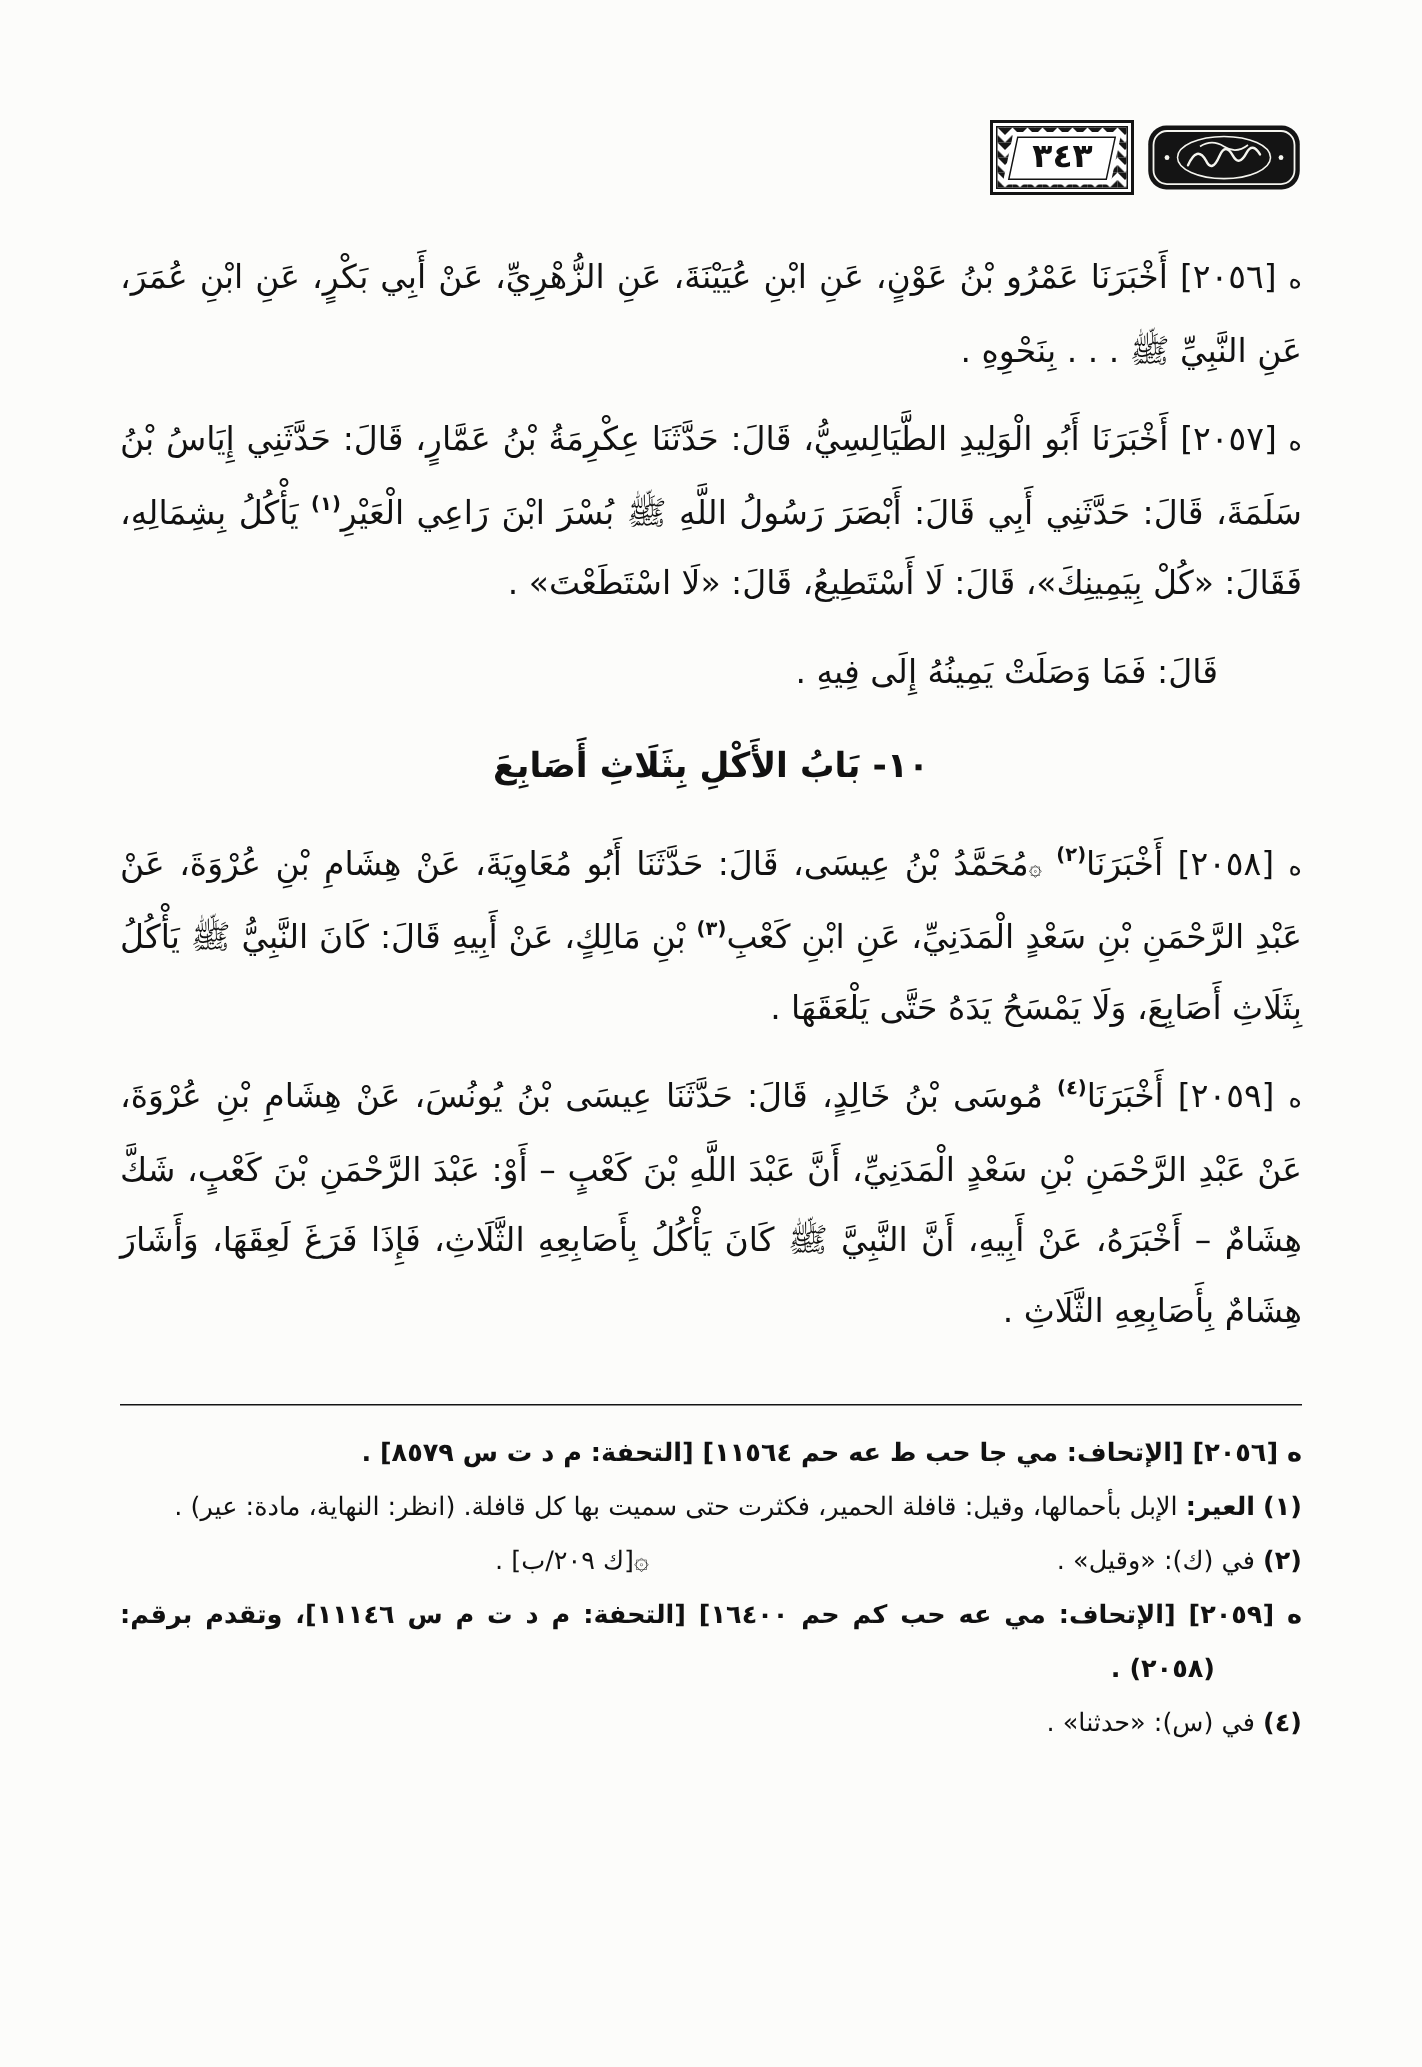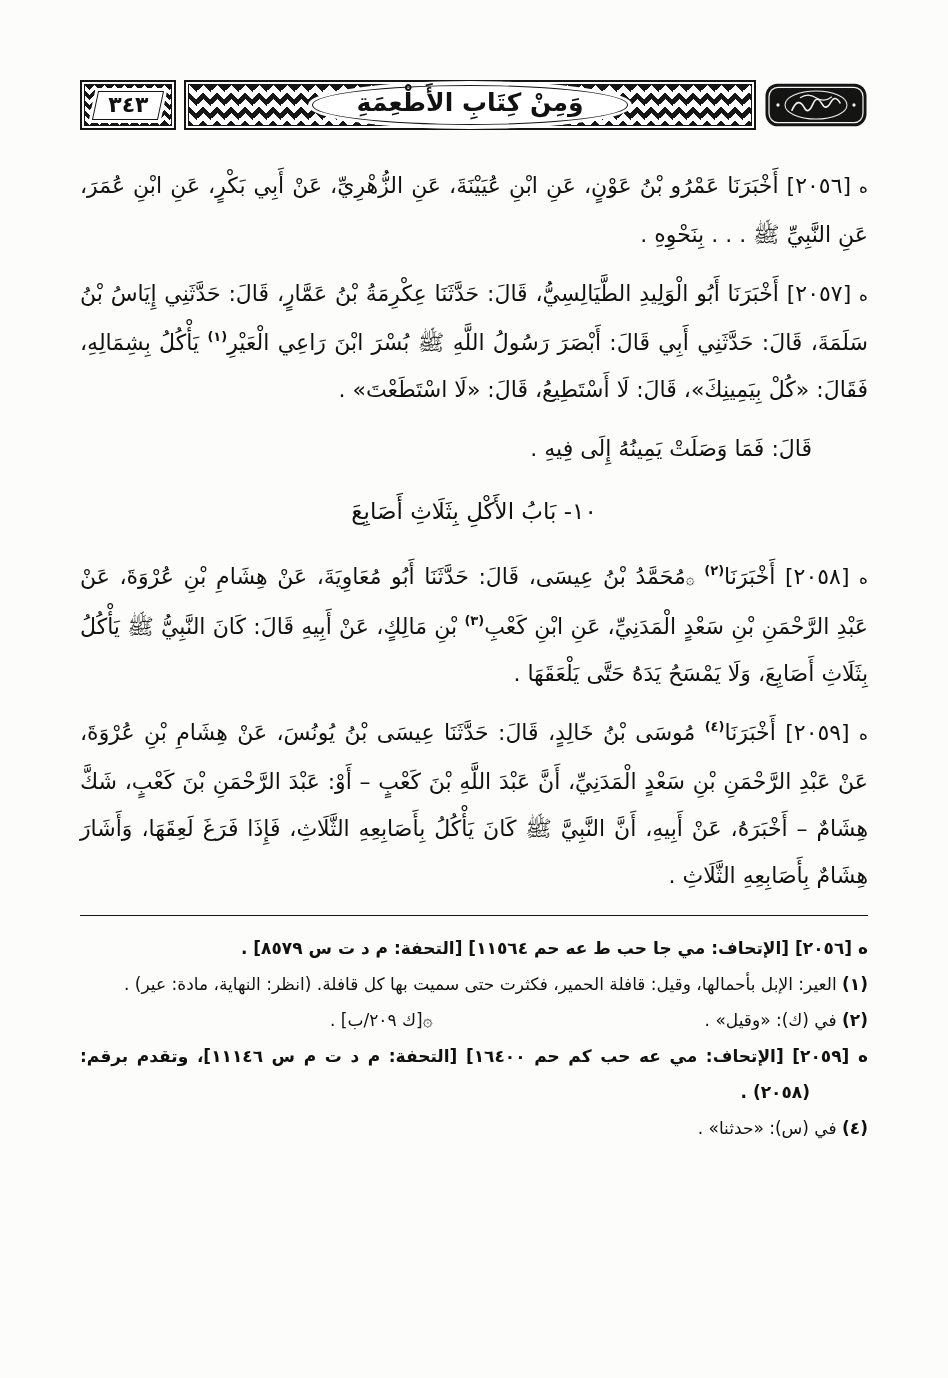--- a/index.html
+++ b/index.html
@@ -76,36 +76,36 @@
   .hadith { margin-bottom: 12px; }
   .hadith-marker { font-size: 17px; }
   .hadith-number { font-weight: normal; }
   sup.fnref {
     font-size: 13px; font-weight: bold;
     vertical-align: 9px; line-height: 0;
   }
   .folio-marker { font-size: 15px; }
   .tail { padding-right: 56px; margin-bottom: 14px; }
   .section-heading {
-    text-align: center; font-size: 23px; font-weight: normal;
+    text-align: center; font-size: 23px; font-weight: bold;
     margin: 16px 0 18px;
   }
 
   
   .footnotes {
-    margin-top: 16px;
+    margin-top: 38px;
     border-top: 1.5px solid #141414;
     padding-top: 14px;
     font-size: 17px; line-height: 36px;
     text-align: justify;
   }
   .footnote { padding-right: 58px; text-indent: -58px; }
   .footnote.cite { font-weight: bold; }
   .fn-label { font-weight: bold; }
-  .fn-term { font-weight: normal; }
+  .fn-term { font-weight: bold; }
   .fn-flex {
     display: flex; justify-content: space-between; align-items: baseline;
     padding-right: 0; text-indent: 0;
     padding-left: 250px;
   }
 </style>
 </head>
 <body>
 
 <div class="page">
@@ -117,25 +117,20 @@
         <rect x="1.5" y="3.5" width="101" height="41" rx="12" fill="#141414"></rect>
         <rect x="5" y="7" width="94" height="34" rx="9" fill="none" stroke="#f5f5ef" stroke-width="1.2"></rect>
         <ellipse cx="52" cy="24" rx="31" ry="13.5" fill="none" stroke="#f5f5ef" stroke-width="1"></ellipse>
         <path d="M28 29 q6 -13 12 -3 q4 8 9 -3 q4 -9 9 0 q4 7 9 -2 q4 -7 9 1" stroke="#f5f5ef" fill="none" stroke-width="1.6" stroke-linecap="round"></path>
         <path d="M36 17 q8 -5 16 0 q8 5 16 -1" stroke="#f5f5ef" fill="none" stroke-width="1.1"></path>
         <circle cx="14" cy="24" r="1.6" fill="#f5f5ef"></circle>
         <circle cx="90" cy="24" r="1.6" fill="#f5f5ef"></circle>
       </svg>
     </div>
 
-    <div class="title-band">
-      <div class="band-inner">
-        <div class="cartouche">وَمِنْ كِتَابِ الأَطْعِمَةِ</div>
-      </div>
-    </div>
 
     <div class="pagenum-box">
       <div class="pagenum-inner">
         <div class="pagenum-num">
           <span>٣٤٣</span>
         </div>
       </div>
     </div>
 
   </header>

